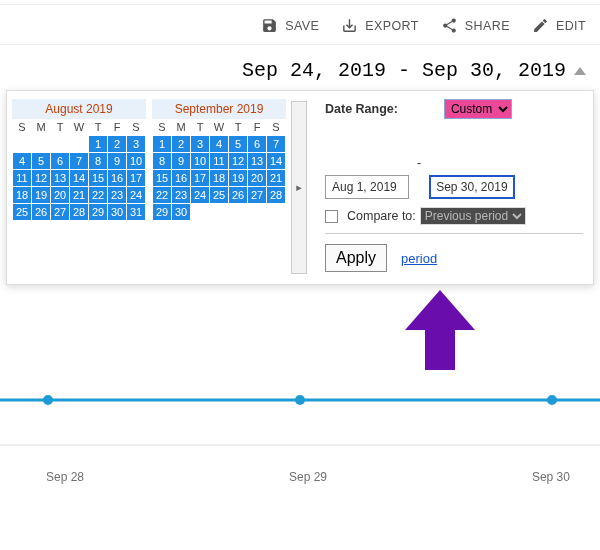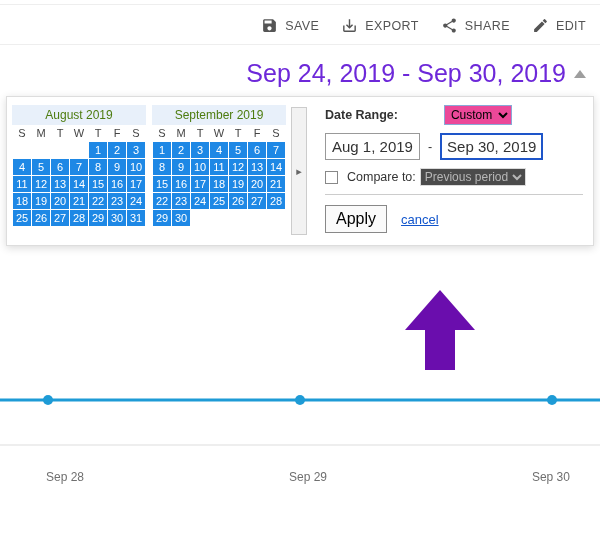--- a/index.html
+++ b/index.html
@@ -35,22 +35,23 @@
   }
   .tb-item svg { width: 17px; height: 17px; fill: #555; }
   .date-header {
     display: flex;
     justify-content: flex-end;
     align-items: center;
     padding: 14px 14px 8px 0;
     gap: 8px;
   }
   .date-header .text {
-    font-size: 25px;
-    color: #6d28d9;
+    font-size: 20px;
+    color: #000000;
+    font-family: Liberation Mono, monospace;
   }
   .date-header .tri {
     width: 0; height: 0;
     border-left: 6px solid transparent;
     border-right: 6px solid transparent;
     border-bottom: 8px solid #9e9e9e;
   }
   .panel {
     margin: 0 6px;
     border: 1px solid #ddd;
@@ -62,21 +63,21 @@
     display: flex;
     align-items: flex-start;
     padding: 4px 2px 4px 2px;
   }
   .cal {
     border-collapse: collapse;
     margin: 4px 3px 0 3px;
   }
   .cal caption {
     background: #e8f0fa;
-    color: #4d7c0f;
+    color: #c2410c;
     font-size: 12px;
     padding: 3px 0;
     text-align: center;
   }
   .cal th {
     width: 19px;
     font-size: 11px;
     font-weight: normal;
     color: #444;
     padding: 2px 0;
@@ -120,23 +121,24 @@
   select.range {
     font-size: 12px;
     background: #ec4899;
     border: 1px solid #8aa8d6;
     padding: 1px 2px;
     margin-left: 42px;
   }
   .date-input {
     border: 1px solid #999;
     padding: 4px 6px;
-    font-size: 15px;
+    font-size: 12px;
     min-width: 84px;
     display: inline-block;
+    margin-top: 48px;
   }
   .date-input.hl { border: 2px solid #1e55c9; padding: 3px 5px; }
   .dash { margin: 0 4px; }
   .cmp-check { width: 13px; height: 13px; border: 1px solid #888; display: inline-block; margin-right: 5px; vertical-align: middle; }
   select.prev {
     font-size: 12px;
     color: #999;
     border: 1px solid #ccc;
     background: #000000;
   }
@@ -356,21 +358,21 @@
     <div class="row">
       <span class="cmp-check"></span>
       <span>Compare to:</span>
       <select class="prev" disabled="">
         <option>Previous period</option>
       </select>
     </div>
     <div class="divider"></div>
     <div class="row">
       <button class="apply-btn">Apply</button>
-      <span class="cancel-link">cancel</span>
+      <span class="cancel-link">period</span>
     </div>
   </div>
 </div>
 
 <div class="arrow-annot">
   <svg width="70" height="80" viewBox="0 0 70 80">
     <polygon points="35,0 70,40 50,40 50,80 20,80 20,40 0,40" fill="#6a0dad"></polygon>
   </svg>
 </div>
 

